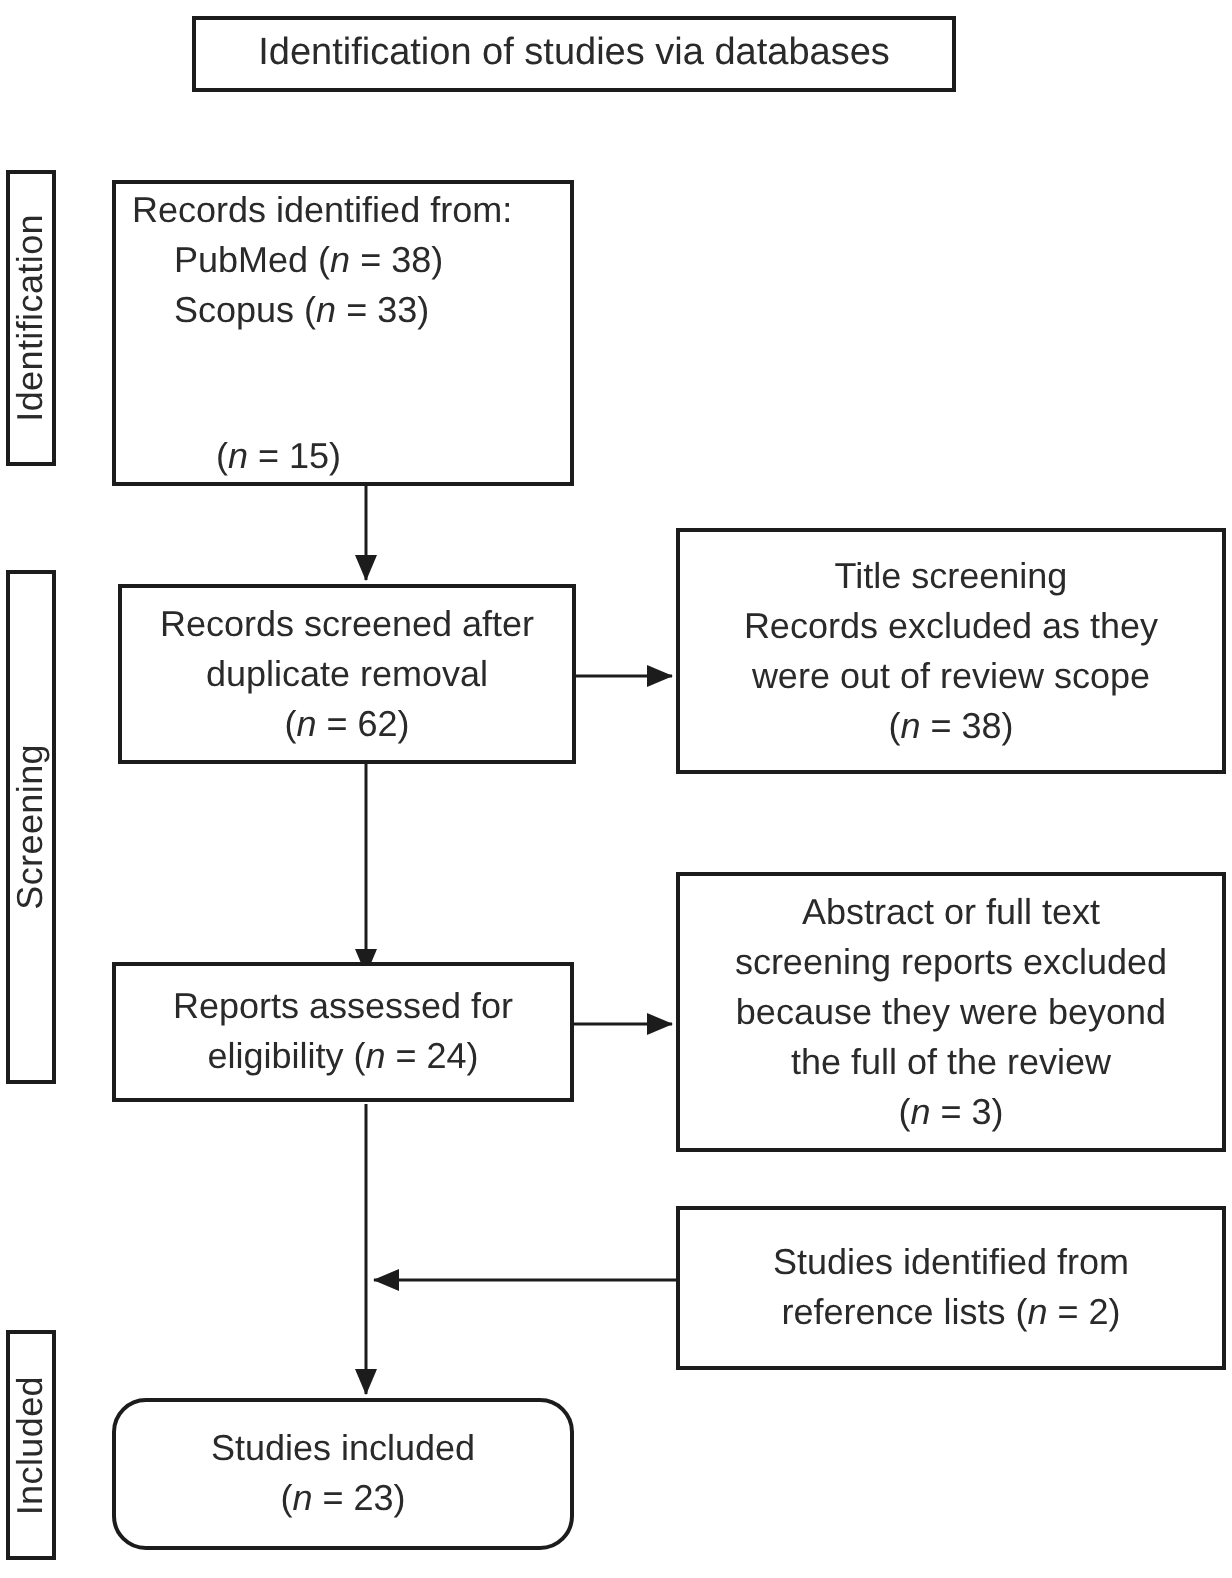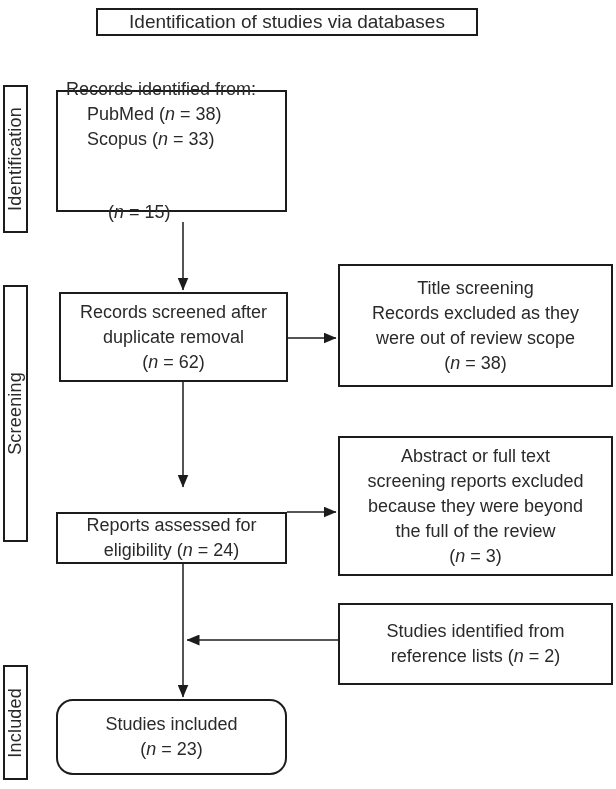--- a/index.html
+++ b/index.html
@@ -34,21 +34,21 @@
     line-height: 25px;
     text-align: center;
   }
   .fbox .line { white-space: nowrap; }
   .fbox.align-left { text-align: left; padding-left: 8px; padding-right: 4px; }
   .fbox .line.ind1 { padding-left: 21px; }
   .fbox .line.ind2 { padding-left: 42px; margin-top: 48px; }
   .title-box {
     position: absolute;
     left: 96px; top: 8px;
-    width: 382px; height: 28px;
+    width: 382px; height: 38px;
     box-sizing: border-box;
     border: 2px solid #1c1c1c;
     display: flex;
     align-items: center;
     justify-content: center;
     font-size: 19px;
   }
   .stage {
     position: absolute;
     box-sizing: border-box;
@@ -93,41 +93,41 @@
   <div class="stage" style="left:3px; top:85px; height:148px;">
     <span>Identification</span>
   </div>
   <div class="stage" style="left:3px; top:285px; height:257px;">
     <span>Screening</span>
   </div>
   <div class="stage" style="left:3px; top:665px; height:115px;">
     <span>Included</span>
   </div>
 
-  <div class="fbox align-left" style="left:56px; top:90px; width:231px; height:122px;">
+  <div class="fbox align-left" style="left:56px; top:90px; width:231px; height:153px;">
       <div class="line"><span>Records identified from:</span></div>
       <div class="line ind1"><span>PubMed (</span><i>n</i><span> = 38)</span></div>
       <div class="line ind1"><span>Scopus (</span><i>n</i><span> = 33)</span></div>
       <div class="line ind2"><span>(</span><i>n</i><span> = 15)</span></div>
     </div>
 
   <div class="fbox" style="left:59px; top:292px; width:229px; height:90px;">
       <div class="line"><span>Records screened after</span></div>
       <div class="line"><span>duplicate removal</span></div>
       <div class="line"><span>(</span><i>n</i><span> = 62)</span></div>
     </div>
 
   <div class="fbox" style="left:338px; top:264px; width:275px; height:123px;text-align:center;">
       <div class="line"><span>Title screening</span></div>
       <div class="line"><span>Records excluded as they</span></div>
       <div class="line"><span>were out of review scope</span></div>
       <div class="line"><span>(</span><i>n</i><span> = 38)</span></div>
     </div>
 
-  <div class="fbox" style="left:56px; top:512px; width:231px; height:52px;">
+  <div class="fbox" style="left:56px; top:481px; width:231px; height:70px;">
       <div class="line"><span>Reports assessed for</span></div>
       <div class="line"><span>eligibility (</span><i>n</i><span> = 24)</span></div>
     </div>
 
   <div class="fbox" style="left:338px; top:436px; width:275px; height:140px;">
       <div class="line"><span>Abstract or full text</span></div>
       <div class="line"><span>screening reports excluded</span></div>
       <div class="line"><span>because they were beyond</span></div>
       <div class="line"><span>the full of the review</span></div>
       <div class="line"><span>(</span><i>n</i><span> = 3)</span></div>

